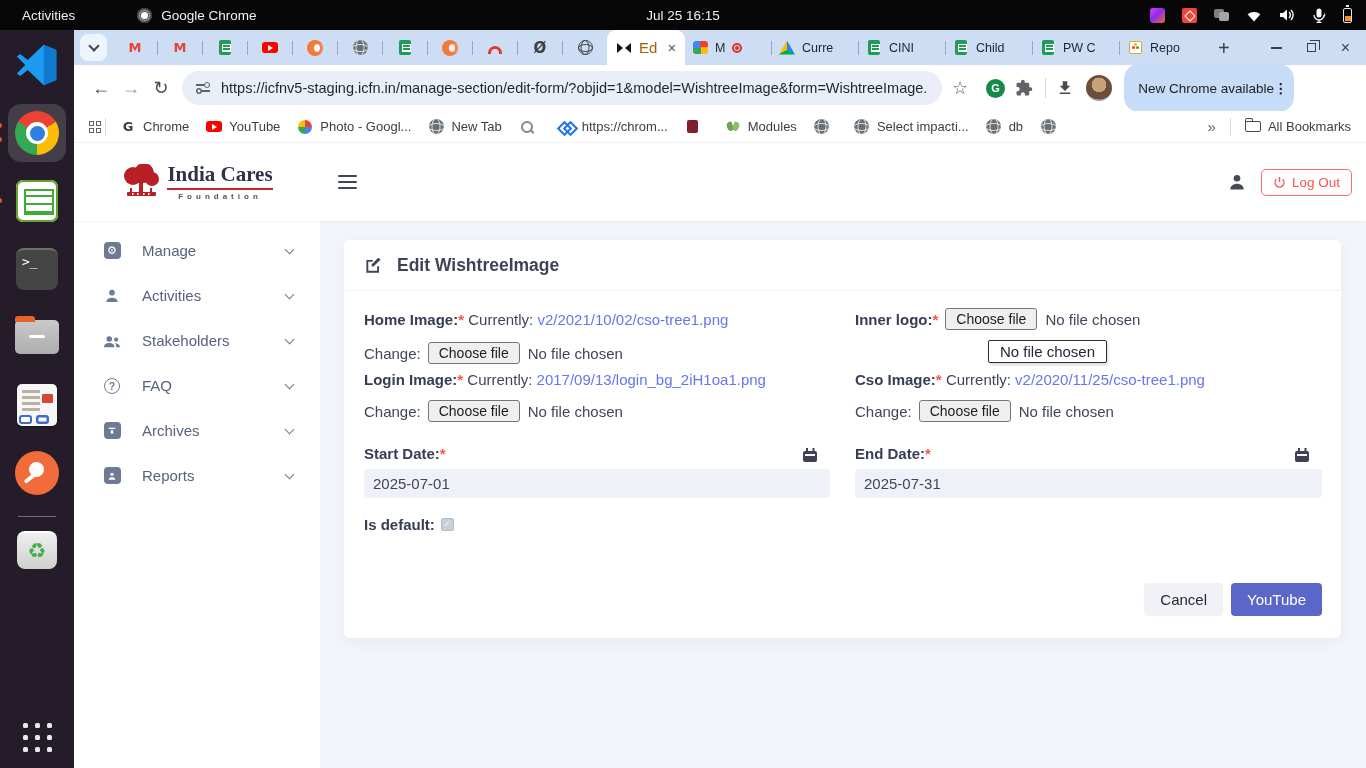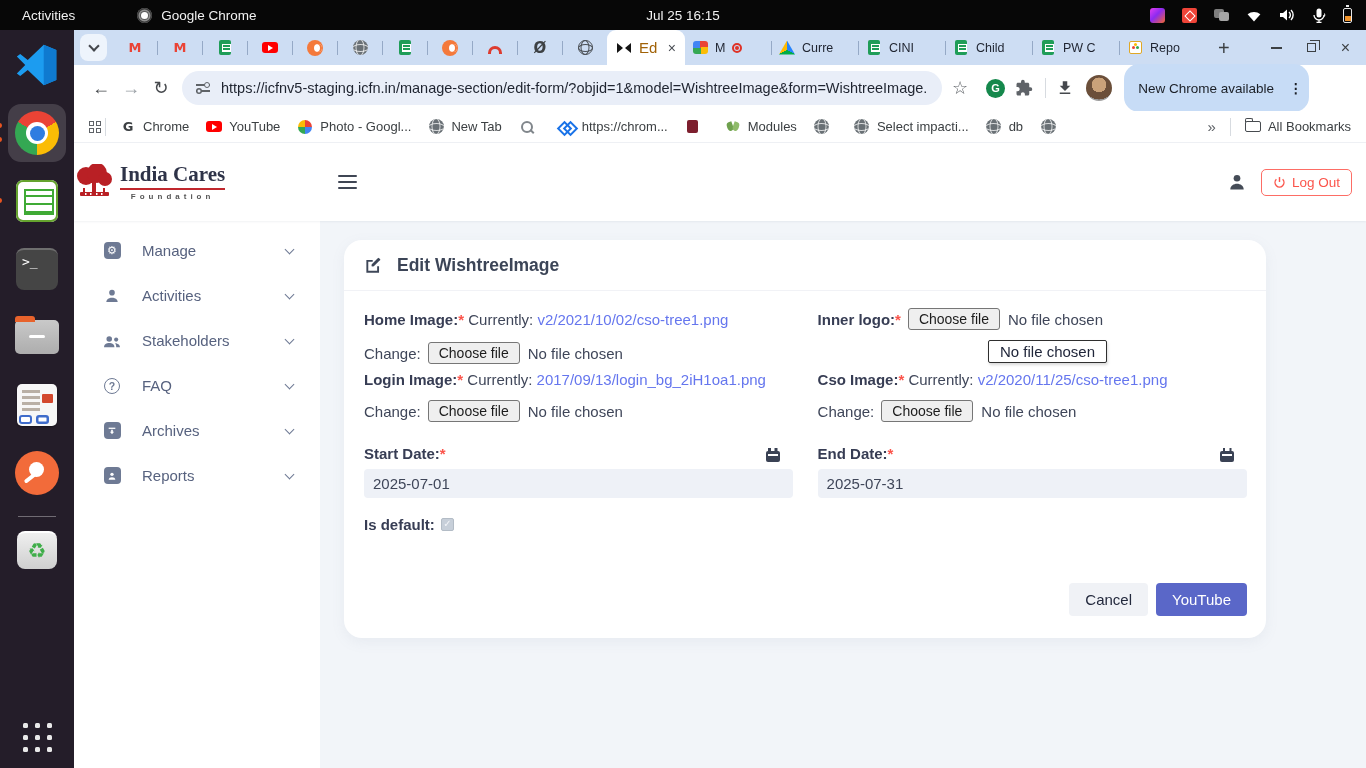--- a/index.html
+++ b/index.html
@@ -118,21 +118,21 @@
   .ic-tune::before{content:"";position:absolute;left:0;right:0;top:2px;height:1.8px;background:#5f6368;box-shadow:0 6px 0 #5f6368}
   .ic-tune::after{content:"";position:absolute;left:8px;top:0;width:4px;height:4px;border:1.5px solid #5f6368;border-radius:50%;background:#e9eef8;
     box-shadow:-8px 6px 0 -1.5px #e9eef8,-8px 6px 0 0 #5f6368}
   .url{font-size:14.5px;color:#1f2430;white-space:nowrap;overflow:hidden}
   .star{font-size:18px;color:#5f6368;margin-left:10px}
   .ic-gram{width:19px;height:19px;border-radius:50%;background:#15884c;color:#fff;font-weight:700;font-size:11px;
     display:flex;align-items:center;justify-content:center;margin-left:18px}
   .toolbtn{margin-left:10px;display:flex;align-items:center;justify-content:center}
   .vsep{width:1px;height:20px;background:#d7dbe0;margin-left:12px}
   .avatar{width:26px;height:26px;border-radius:50%;background:radial-gradient(circle at 50% 38%,#caa27a 0 35%,#6b4f3a 36% 70%,#9c9c9c 71%);margin-left:12px}
-  .chip{height:48px;border-radius:15px;background:#c7dcf6;display:flex;align-items:center;padding:0 7px 0 14px;margin-left:12px;gap:15px}
+  .chip{height:48px;border-radius:15px;background:#c7dcf6;display:flex;align-items:center;padding:0 7px 0 14px;margin-left:12px;gap:0}
   .chip span{font-size:13.5px;color:#1b1f26;white-space:nowrap}
   .kebab{font-size:15px;color:#3b3f46;font-weight:700}
 
   
   .bookmarks{height:32px;background:#fff;display:flex;align-items:center;padding:0 15px;border-bottom:1px solid #eef0f4;flex:0 0 auto}
   .bm{display:flex;align-items:center;gap:7px;margin-right:17px}
   .bm span{font-size:13px;color:#3c4043;white-space:nowrap}
   .ic-apps{display:grid;grid-template-columns:repeat(2,5px);grid-gap:2px;margin-right:4px}
   .ic-apps i{width:5px;height:5px;border:1.4px solid #5f6368}
   .bmsep{width:1px;height:18px;background:#d7dbe0;margin-right:14px}
@@ -148,21 +148,21 @@
   .ic-plant{width:14px;height:14px;position:relative}
   .ic-plant::before{content:"";position:absolute;left:1px;top:2px;width:6px;height:9px;background:#6fa14e;border-radius:50% 0 50% 50%;transform:rotate(-20deg)}
   .ic-plant::after{content:"";position:absolute;right:1px;top:2px;width:6px;height:9px;background:#8fbb6a;border-radius:0 50% 50% 50%;transform:rotate(20deg)}
   .bm-more{font-size:15px;color:#5f6368;margin-left:auto;margin-right:14px}
   .ic-folder{width:16px;height:11px;border:1.6px solid #474b4f;border-radius:2px;position:relative}
   .ic-folder::before{content:"";position:absolute;left:-1px;top:-4px;width:6px;height:3px;border:1.6px solid #474b4f;border-bottom:none;border-radius:2px 2px 0 0}
 
   
   .site{flex:1;display:flex;flex-direction:column;background:#f2f5f9;overflow:hidden}
   .pageheader{height:78px;background:#fff;display:flex;align-items:center;box-shadow:0 1px 2px rgba(60,70,100,.07);position:relative;z-index:2;flex:0 0 auto}
-  .brandbox{width:246px;display:flex;justify-content:flex-start}
+  .brandbox{width:246px;display:flex;justify-content:center}
   .brand{display:flex;align-items:flex-start;gap:6px}
   .brand-text{display:flex;flex-direction:column;align-items:center}
   .brand-title{font-family:"Liberation Serif",serif;font-weight:700;font-size:21px;color:#2e3348;line-height:1;
     border-bottom:2px solid #c0272d;padding-bottom:3px}
   .brand-sub{font-size:8px;letter-spacing:4px;color:#555;margin-top:2px;font-weight:700}
   .burger{margin-left:18px;display:flex;flex-direction:column;gap:3.5px}
   .burger i{width:19px;height:2.6px;background:#3f4654;border-radius:1px}
   .hdr-right{margin-left:auto;display:flex;align-items:center;gap:14px;padding-right:14px}
   .logout-btn{height:27px;border:1px solid #fd6d65;border-radius:5px;color:#fb544b;font-size:13.5px;
     display:flex;align-items:center;gap:6px;padding:0 11px;background:#fff}
@@ -171,21 +171,21 @@
   .sidebar{width:246px;background:#fff;padding-top:7px;flex:0 0 auto}
   .sitem{height:45px;display:flex;align-items:center;padding:0 27px 0 29px;gap:9px}
   .sicon{width:18px;height:18px;display:flex;align-items:center;justify-content:center;flex:0 0 auto}
   .sq{width:17px;height:17px;background:#6e7a94;border-radius:4px;color:#fff;display:flex;align-items:center;justify-content:center;font-size:11px}
   .slabel{flex:1;font-size:15px;color:#57627f;margin-left:12px}
   .schev{width:7px;height:7px;border-right:1.8px solid #6e7a94;border-bottom:1.8px solid #6e7a94;transform:rotate(45deg);margin-top:-3px}
   .ic-circle-q{width:16px;height:16px;border:1.6px solid #6e7a94;border-radius:50%;color:#6e7a94;font-size:10.5px;font-weight:700;
     display:flex;align-items:center;justify-content:center}
 
   .main{flex:1;min-width:0}
-  .card{margin:19px 25px 0 24px;width:922px;background:#fff;border-radius:18px;box-shadow:0 4px 14px rgba(120,130,160,.09);position:relative}
+  .card{margin:19px 25px 0 24px;width:997px;background:#fff;border-radius:6px;box-shadow:0 4px 14px rgba(120,130,160,.09);position:relative}
   .card-h{display:flex;align-items:center;gap:14px;padding:0 20px;height:51px;border-bottom:1px solid #f1f2f6}
   .card-title{font-size:17.5px;font-weight:700;color:#3c4557}
   .card-b{padding:16px 19px 22px 20px;font-size:15px;color:#3f4659}
   .cols{display:flex;gap:25px}
   .col{width:466px}.col.r{width:467px}
   .lbl{font-weight:700;color:#373d54}
   .req{color:#fb544b;font-weight:700}
   .link{color:#6576ee;text-decoration:none}
   .rowline{height:24px;display:flex;align-items:center;white-space:nowrap;overflow:hidden}
   .rowbtn{height:28px;display:flex;align-items:center;margin-top:8px;white-space:nowrap}

